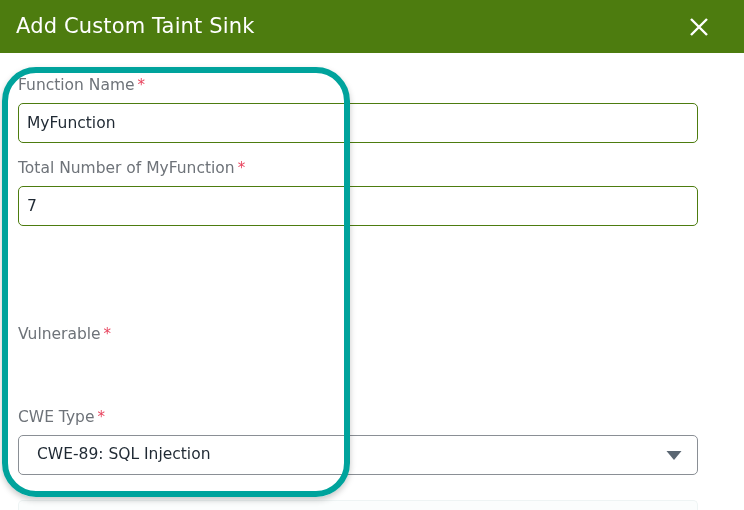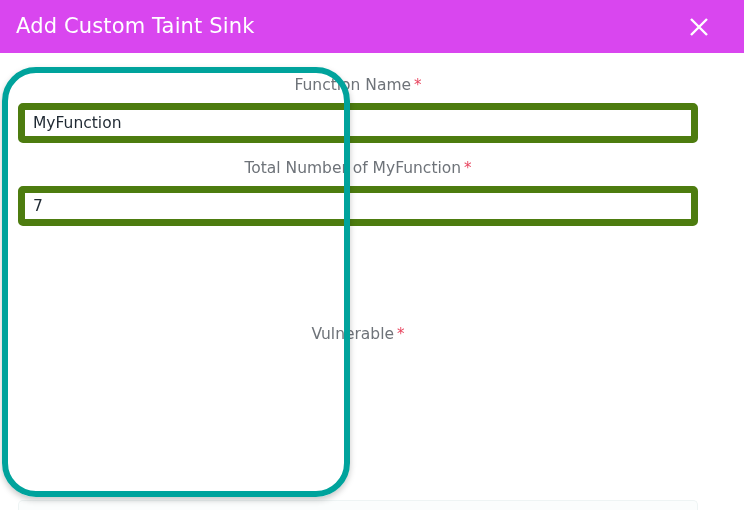--- a/index.html
+++ b/index.html
@@ -22,21 +22,21 @@
     background: #ffffff;
     overflow: hidden;
   }
 
   
   .titlebar {
     position: absolute;
     left: 0; top: 0;
     width: 744px;
     height: 53px;
-    background: #d946ef;
+    background: #4d7c0f;
     display: flex;
     align-items: center;
     justify-content: space-between;
     box-sizing: border-box;
     padding: 0 18px 0 16px;
   }
   .titlebar-title {
     color: #ffffff;
     font-size: 21px;
     font-weight: 400;
@@ -61,21 +61,20 @@
   
   .form-body {
     position: absolute;
     left: 0;
     top: 53px;
     width: 744px;
     height: 457px;
     box-sizing: border-box;
     padding: 20px 0 0 0;
     background: #ffffff;
-    text-align: center;
   }
 
   .field-row {
     position: absolute;
     left: 18px;
     width: 680px;
   }
   .field-label {
     font-size: 15.5px;
     color: #6e7379;
@@ -88,21 +87,21 @@
     color: #e8455f;
     font-size: 15px;
     margin-left: 3px;
     line-height: 1;
   }
 
   .text-input {
     box-sizing: border-box;
     width: 680px;
     height: 40px;
-    border: 7px solid #4d7c0f;
+    border: 1px solid #4d7c0f;
     border-radius: 5px;
     background: #ffffff;
     font-family: "DejaVu Sans", "Liberation Sans", sans-serif;
     font-size: 15.5px;
     color: #1f2933;
     padding: 0 8px 0 8px;
     display: flex;
     align-items: center;
     outline: none;
   }
@@ -195,20 +194,33 @@
       </div>
     </div>
 
 
     <div class="field-row" style="top:274px;">
       <div class="field-label">
         <span>Vulnerable</span><span class="req-star">*</span>
       </div>
     </div>
 
+    <div class="field-row" style="top:357px;">
+      <div class="field-label">
+        <span>CWE Type</span><span class="req-star">*</span>
+      </div>
+      <div class="select-input">
+        <span class="select-value">CWE-89: SQL Injection</span>
+        <span class="select-chevron">
+          <svg width="18" height="12" viewBox="0 0 18 12" aria-hidden="true">
+            <path d="M1.5 2 L16.5 2 L9 11 Z" fill="#5a6672"></path>
+          </svg>
+        </span>
+      </div>
+    </div>
 
     <div class="field-row-partial" style="top:447px;"></div>
 
   </div>
 
   <div class="highlight-ring"></div>
 
 </div>
 
 </body></html>

